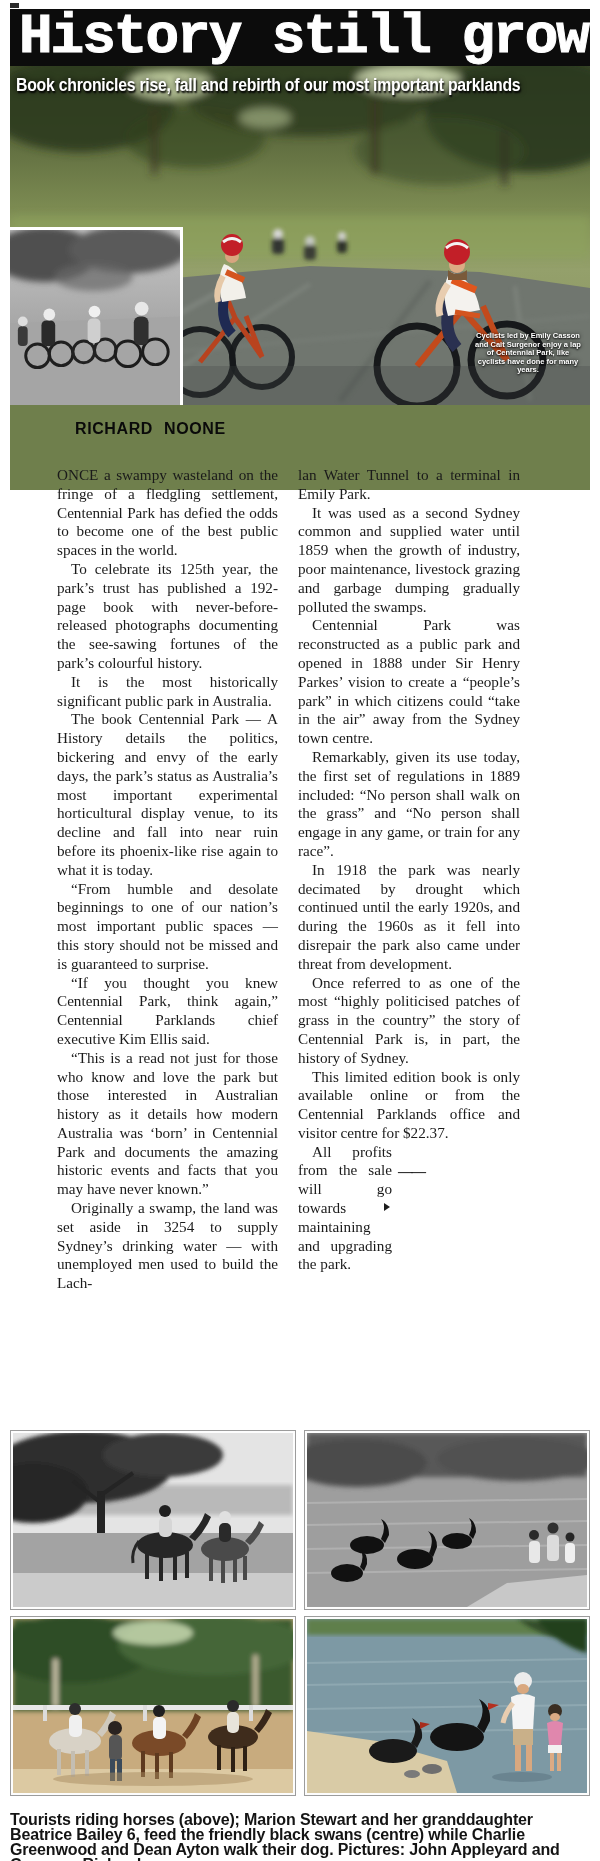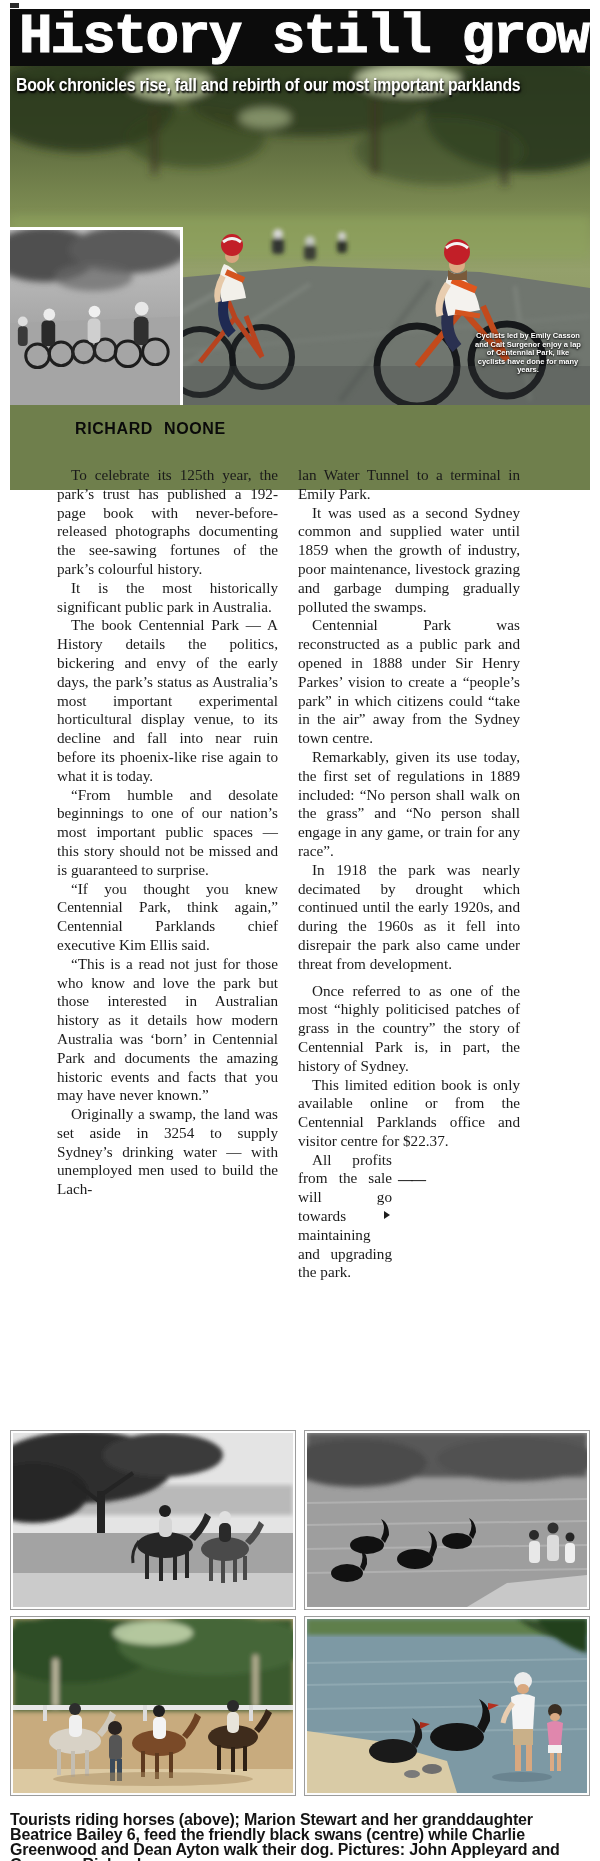--- a/index.html
+++ b/index.html
@@ -58,21 +58,21 @@
   .col {
     position:absolute; top:466px;
     font-family:"Liberation Serif", serif;
     font-size:15.2px; line-height:18.8px; color:#1a1a1a;
     text-align:justify;
   }
   .col-left  { left:57px;  width:221px; }
   .col-right { left:298px; width:222px; }
   .col p { text-indent:14px; margin:0; }
   .col p.noindent { text-indent:0; }
-  .col p.gap-before { margin-top:8px; }
+  .col p.gap-before { margin-top:0; }
   .para-last { position:relative; }
   .cutout { float:right; width:122px; height:92px; margin:19px 0 0 6px; position:relative; }
   .cutout-dash {
     position:absolute; left:-14px; top:0;
     font-family:"Liberation Serif", serif; font-weight:bold; font-size:15px; color:#222;
     letter-spacing:-2px;
   }
   .artifact-mark {
     position:absolute; left:86px; top:60px; width:0; height:0;
     border-left:6px solid #1d1d1d; border-top:4px solid transparent; border-bottom:4px solid transparent;
@@ -228,20 +228,21 @@
           <rect x="8" y="98" width="10" height="20" rx="4" fill="#3a3a3a"></rect>
           <circle cx="13" cy="93" r="5" fill="#dedede"></circle>
         </g>
       </svg>
     </div>
   </div>
 
   <div class="byline">RICHARD NOONE</div>
 
   <div class="col col-left">
+    <p class="noindent">ONCE a swampy wasteland on the fringe of a fledgling settlement, Centennial Park has defied the odds to become one of the best public spaces in the world.</p>
     <p>To celebrate its 125th year, the park’s trust has published a 192-page book with never-before-released photographs documenting the see-sawing fortunes of the park’s colourful history.</p>
     <p>It is the most historically significant public park in Australia.</p>
     <p>The book Centennial Park — A History details the politics, bickering and envy of the early days, the park’s status as Australia’s most important experimental horticultural display venue, to its decline and fall into near ruin before its phoenix-like rise again to what it is today.</p>
     <p>“From humble and desolate beginnings to one of our nation’s most important public spaces — this story should not be missed and is guaranteed to surprise.</p>
     <p>“If you thought you knew Centennial Park, think again,” Centennial Parklands chief executive Kim Ellis said.</p>
     <p>“This is a read not just for those who know and love the park but those interested in Australian history as it details how modern Australia was ‘born’ in Centennial Park and documents the amazing historic events and facts that you may have never known.”</p>
     <p>Originally a swamp, the land was set aside in 3254 to supply Sydney’s drinking water — with unemployed men used to build the Lach-</p>
   </div>
 
   <div class="col col-right">

